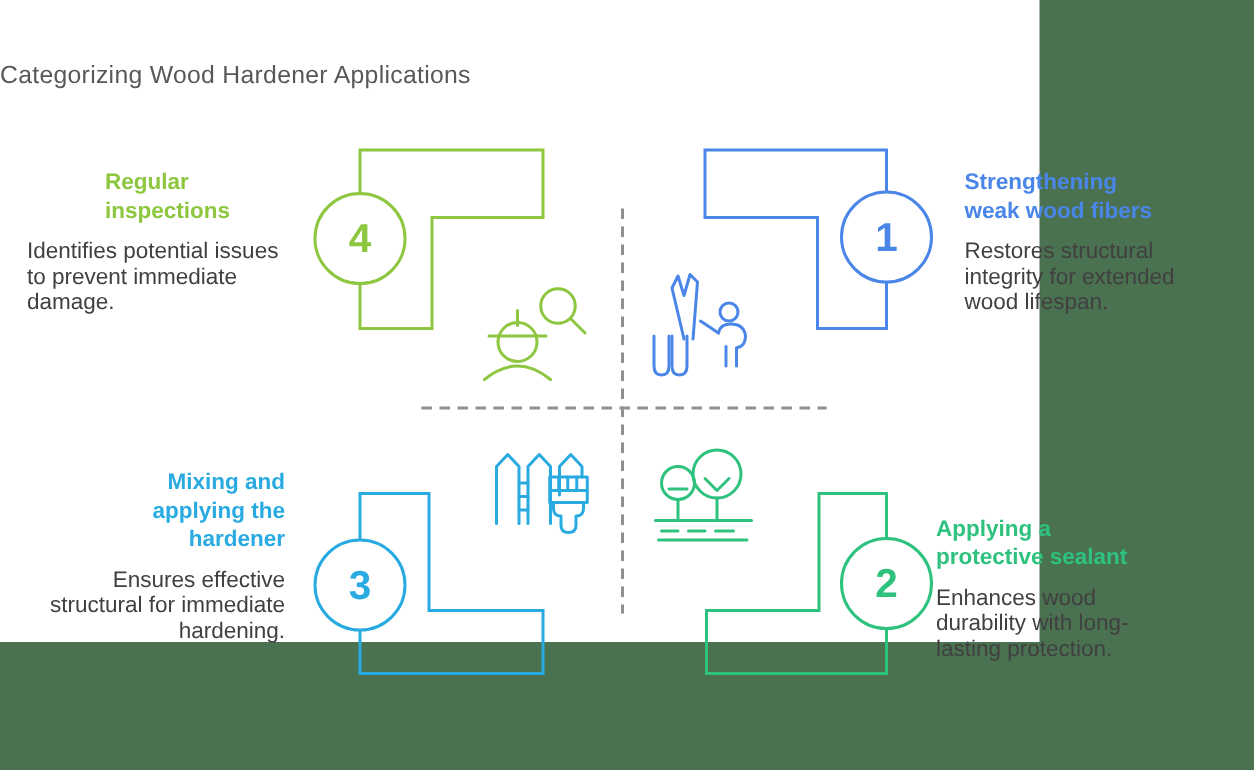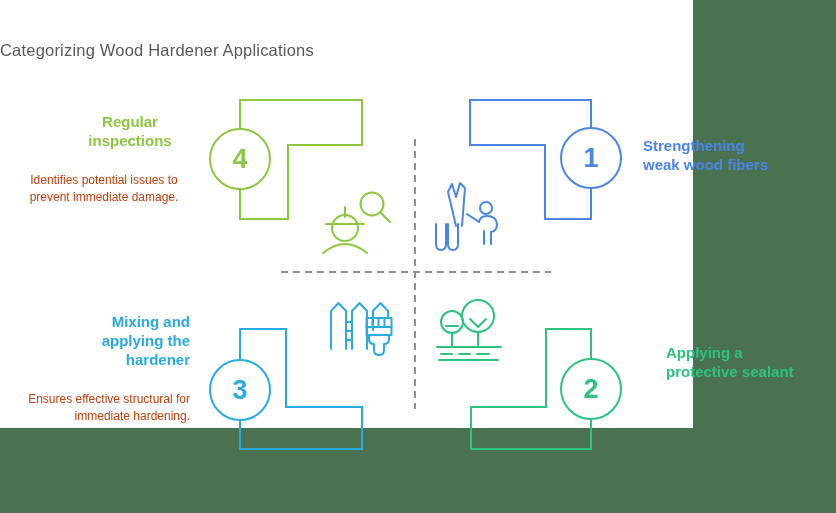--- a/index.html
+++ b/index.html
@@ -12,30 +12,30 @@
          font-size:16.5px;letter-spacing:.2px;color:#57585A;z-index:3;}
   svg.shapes{position:absolute;left:0;top:0;z-index:2;}
   .num{position:absolute;width:60px;text-align:center;font-size:27px;font-weight:bold;
        line-height:32px;z-index:4;}
   .num-1{left:561px;top:142px;color:#4A86E8;}
   .num-2{left:561px;top:373px;color:#2EC27E;}
   .num-3{left:210px;top:374px;color:#29ABE2;}
   .num-4{left:210px;top:143px;color:#8DC63F;}
   .tb{position:absolute;z-index:4;}
   .tb .heading{font-size:15px;font-weight:bold;line-height:19px;}
-  .tb .body{margin-top:22px;font-size:12px;line-height:17px;color:#c2410c;}
-  .tb-tl{left:18px;top:112px;width:172px;text-align:center;}
+  .tb .body{margin-top:9px;font-size:15px;line-height:17px;color:#404040;}
+  .tb-tl{left:18px;top:112px;width:172px;text-align:left;}
   .tb-tl .heading{width:120px;margin-left:auto;color:#8DC63F;}
   .tb-tr{left:643px;top:112px;width:160px;text-align:left;}
-  .tb-tr .heading{width:140px;color:#4A86E8;margin-top:24px;}
+  .tb-tr .heading{width:140px;color:#4A86E8;}
   .tb-tr .body{width:150px;}
   .tb-bl{left:20px;top:312px;width:170px;text-align:right;}
   .tb-bl .heading{width:122px;margin-left:auto;color:#29ABE2;}
   .tb-bl .body{width:162px;margin-left:auto;}
-  .tb-br{left:666px;top:343px;width:160px;text-align:left;}
+  .tb-br{left:624px;top:343px;width:160px;text-align:left;}
   .tb-br .heading{width:150px;color:#2EC27E;}
   .tb-br .body{width:155px;}
 </style>
 </head>
 <body>
 
 <div class="stage">
 
   <div class="band band-right"></div>
   <div class="band band-bottom"></div>
@@ -119,24 +119,26 @@
     </g>
   </svg>
 
   <div class="num num-1">1</div>
   <div class="num num-2">2</div>
   <div class="num num-3">3</div>
   <div class="num num-4">4</div>
 
   <div class="tb tb-tr">
     <div class="heading">Strengthening weak wood fibers</div>
+    <div class="body">Restores structural integrity for extended wood lifespan.</div>
   </div>
 
   <div class="tb tb-br">
     <div class="heading">Applying a protective sealant</div>
+    <div class="body">Enhances wood durability with long-lasting protection.</div>
   </div>
 
   <div class="tb tb-bl">
     <div class="heading">Mixing and applying the hardener</div>
     <div class="body">Ensures effective structural for immediate hardening.</div>
   </div>
 
   <div class="tb tb-tl">
     <div class="heading">Regular inspections</div>
     <div class="body">Identifies potential issues to prevent immediate damage.</div>

